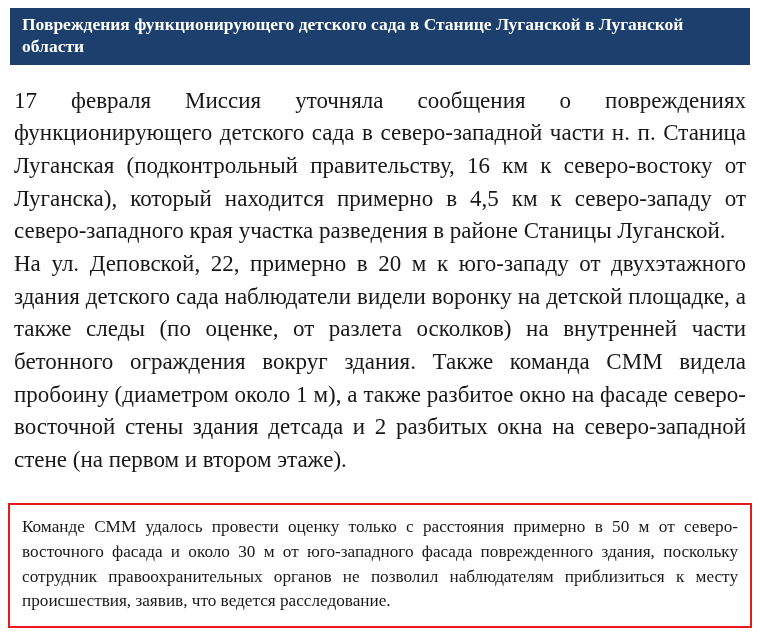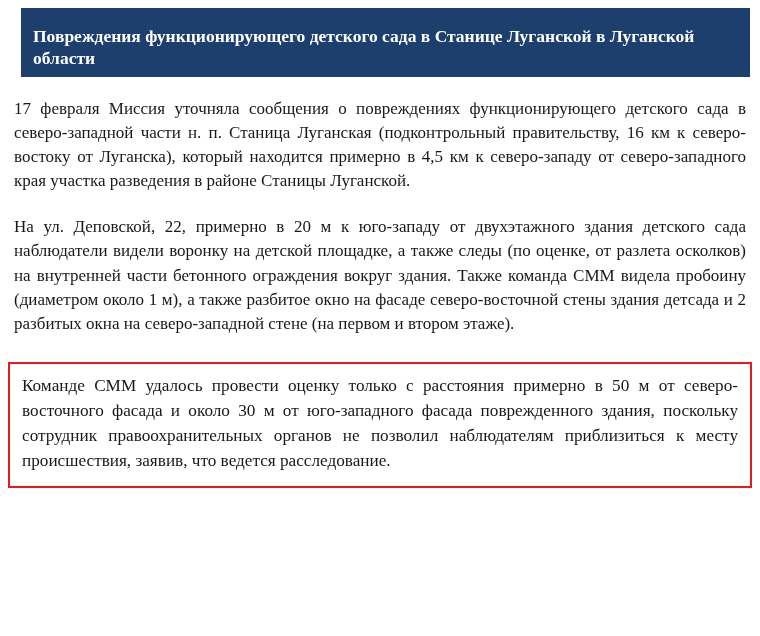--- a/index.html
+++ b/index.html
@@ -21,38 +21,37 @@
     box-sizing: border-box;
     padding: 0;
   }
   .title-bar {
     background: #1d3f6e;
     color: #ffffff;
     font-family: "Liberation Serif", "DejaVu Serif", serif;
     font-weight: bold;
     font-size: 17.5px;
     line-height: 1.25;
-    padding: 18px 10px 7px 12px;
-    margin: 8px 10px 0 21px;
+    padding: 6px 10px 7px 12px;
+    margin: 8px 10px 0 10px;
     box-sizing: border-box;
   }
   .body-wrap {
     padding: 0 14px 0 14px;
     box-sizing: border-box;
   }
   p.para {
-    font-size: 17px;
+    font-size: 23px;
     line-height: 1.42;
     text-align: justify;
     margin: 0;
     padding: 0;
     color: #181818;
   }
   .para-block {
-    margin-top: 22px;
   }
   .para-block:first-child {
     margin-top: 20px;
   }
   .highlight-box {
     border: 2.5px solid #e8191b;
     margin: 26px 8px 0 8px;
     padding: 10px 12px 12px 12px;
     box-sizing: border-box;
   }

